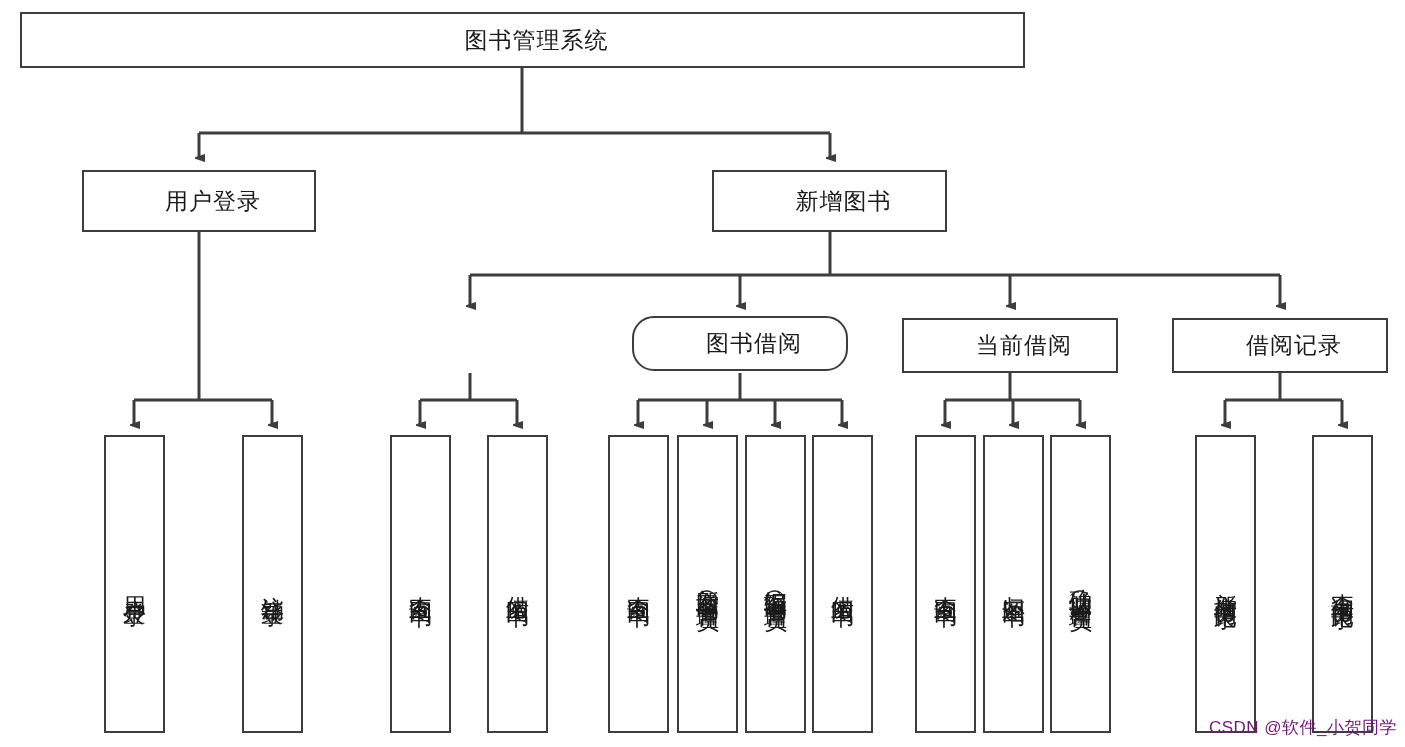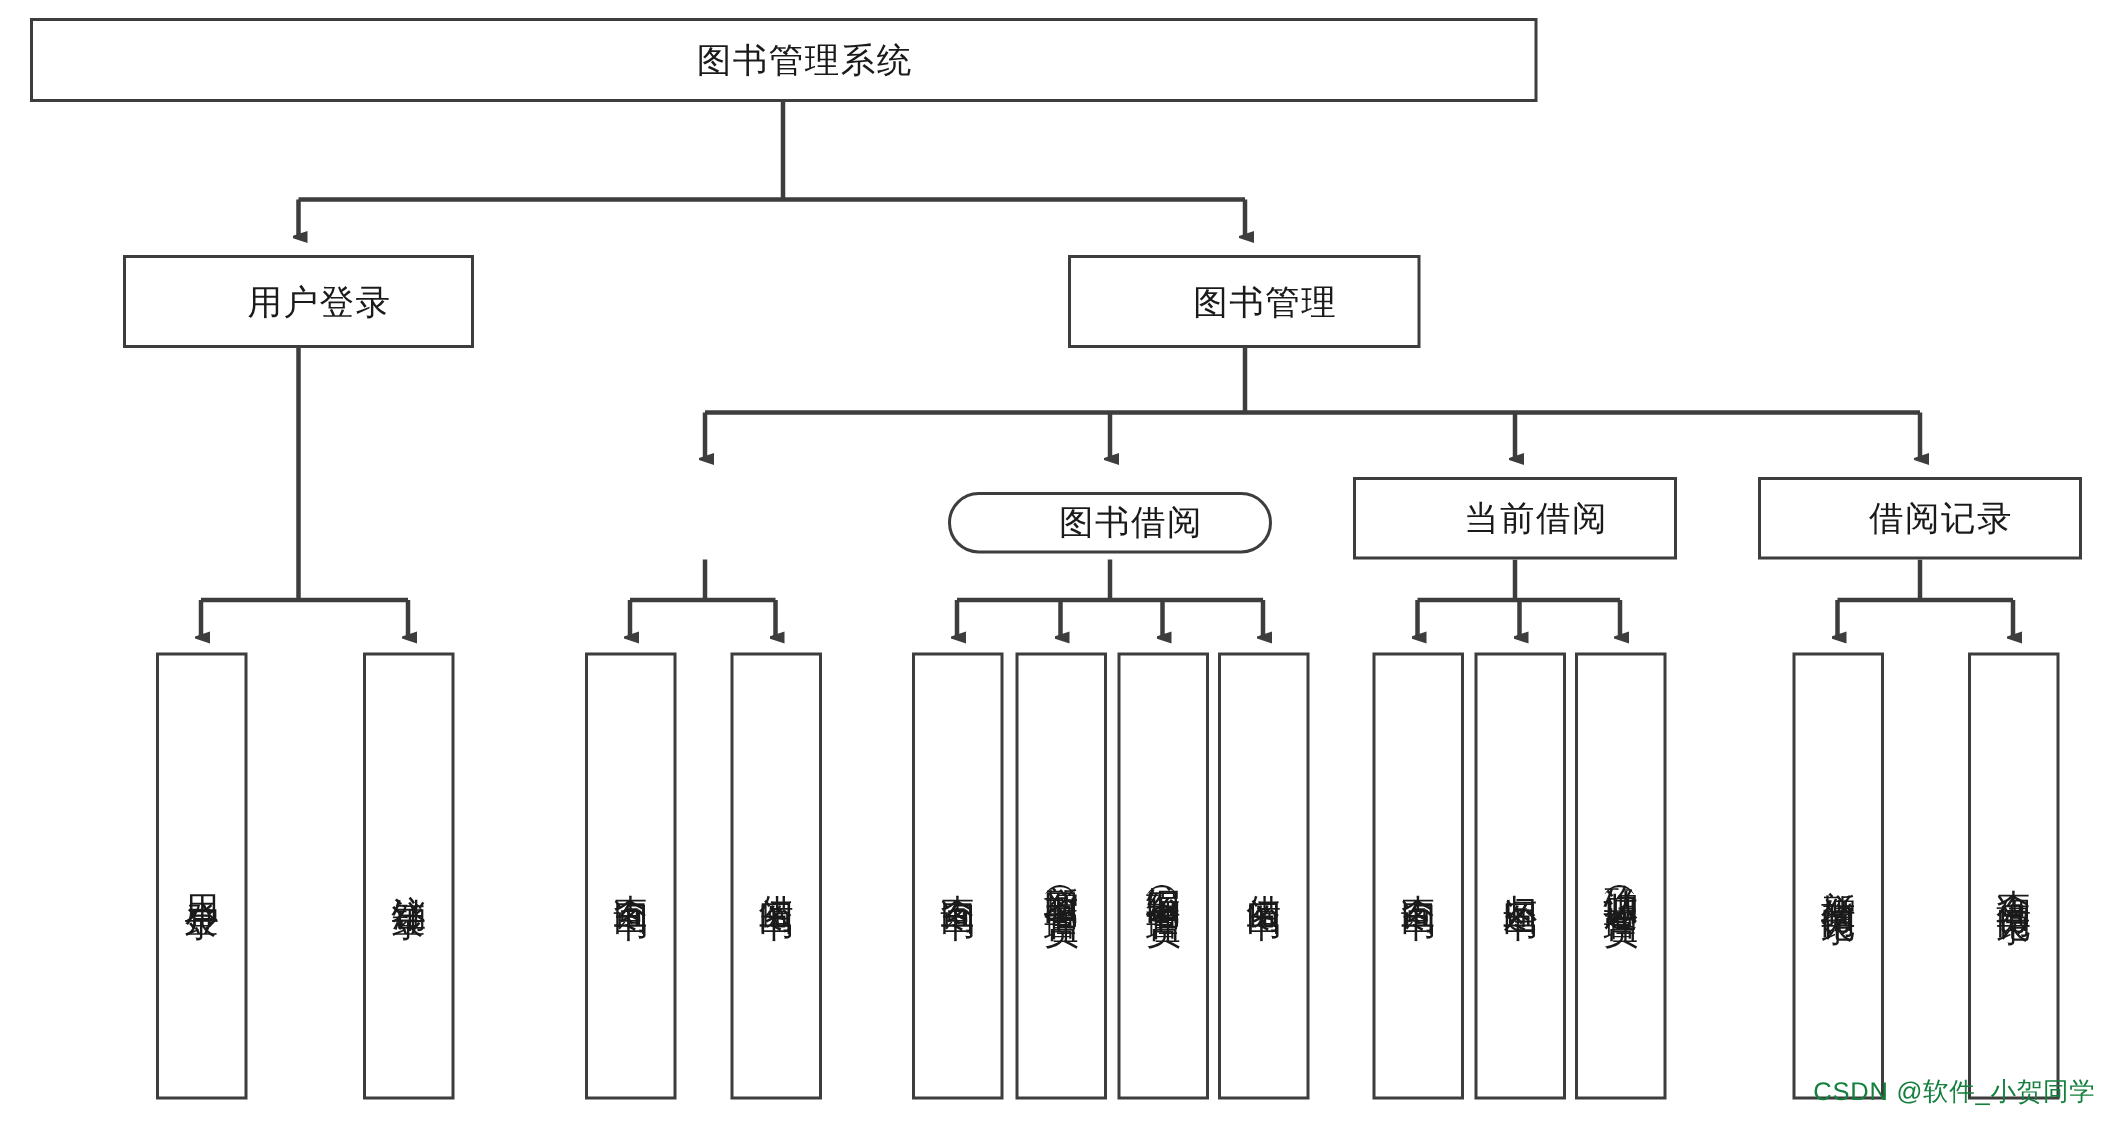--- a/index.html
+++ b/index.html
@@ -10,21 +10,21 @@
   .node{position:absolute;box-sizing:border-box;background:#ffffff;
         border:2px solid #3d3d3d;display:flex;align-items:center;
         justify-content:center;color:#1a1a1a;}
   .node.h{font-size:23px;letter-spacing:1px;padding-left:28px;}
   .node.leaf{writing-mode:vertical-rl;text-orientation:upright;
              font-size:23px;letter-spacing:3px;line-height:1;
              padding-top:6px;padding-bottom:6px;
              align-items:center;justify-content:center;}
   .node.leaf span{display:block;white-space:nowrap;}
   .watermark{position:absolute;right:8px;bottom:8px;font-size:17px;
-             color:#15803d;letter-spacing:0.5px;white-space:nowrap;}
+             color:#701a75;letter-spacing:0.5px;white-space:nowrap;}
 </style>
 </head>
 <body>
 
 <div id="diagram-root">
 
   <svg class="edges" viewBox="0 0 1405 747" xmlns="http://www.w3.org/2000/svg">
     <defs>
       <marker id="arrow" markerWidth="10" markerHeight="10" refX="5" refY="6" orient="auto" markerUnits="userSpaceOnUse">
         <path d="M1,0 L9,0 L5,12 Z" fill="#3d3d3d"></path>
@@ -75,24 +75,24 @@
   </svg>
 
   <div class="node h" style="left:20px;top:12px;width:1005px;height:56px;">
     <span>图书管理系统</span>
   </div>
 
   <div class="node h" style="left:82px;top:170px;width:234px;height:62px;">
     <span>用户登录</span>
   </div>
   <div class="node h" style="left:712px;top:170px;width:235px;height:62px;">
-    <span>图书管理</span>
+    <span>新增图书</span>
   </div>
 
-  <div class="node h" style="left:632px;top:328px;width:216px;height:41px;border-radius:22px;">
+  <div class="node h" style="left:632px;top:316px;width:216px;height:55px;border-radius:22px;">
     <span>图书借阅</span>
   </div>
   <div class="node h" style="left:1172px;top:318px;width:216px;height:55px;">
     <span>借阅记录</span>
   </div>
   <div class="node h" style="left:902px;top:318px;width:216px;height:55px;">
     <span>当前借阅</span>
   </div>
 
   <div class="node leaf" style="left:104px;top:435px;width:61px;height:298px;">

